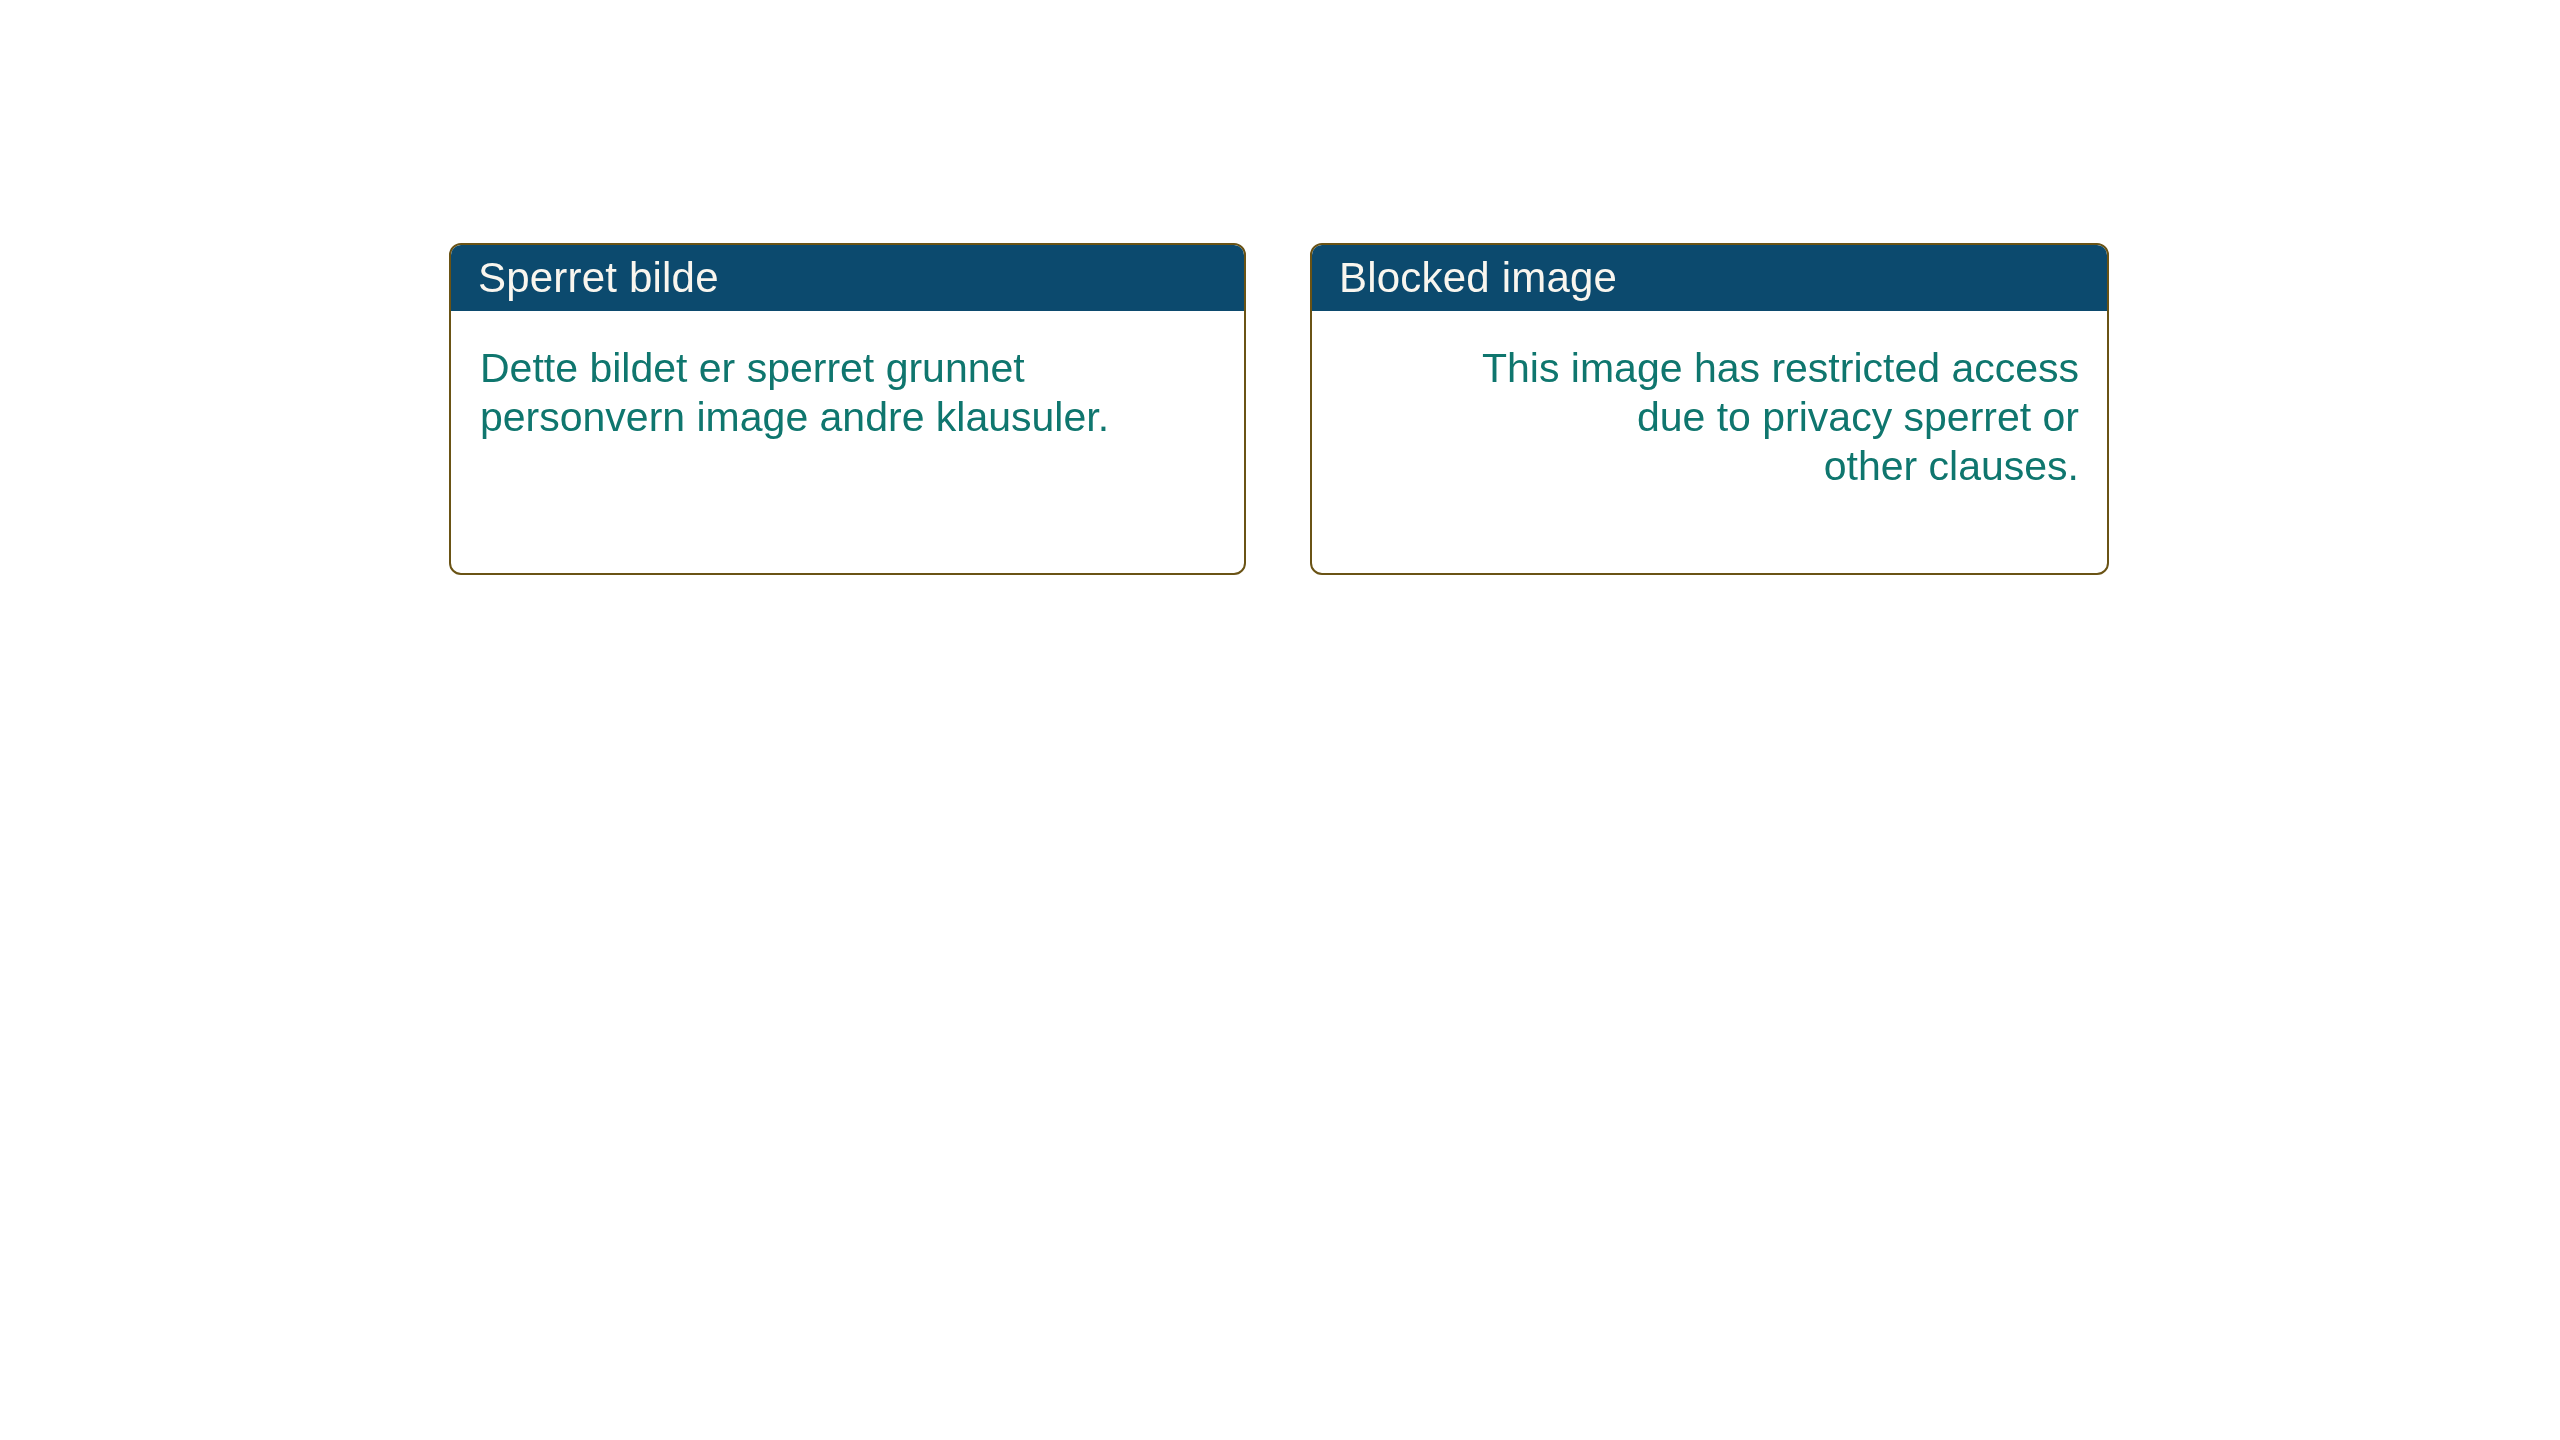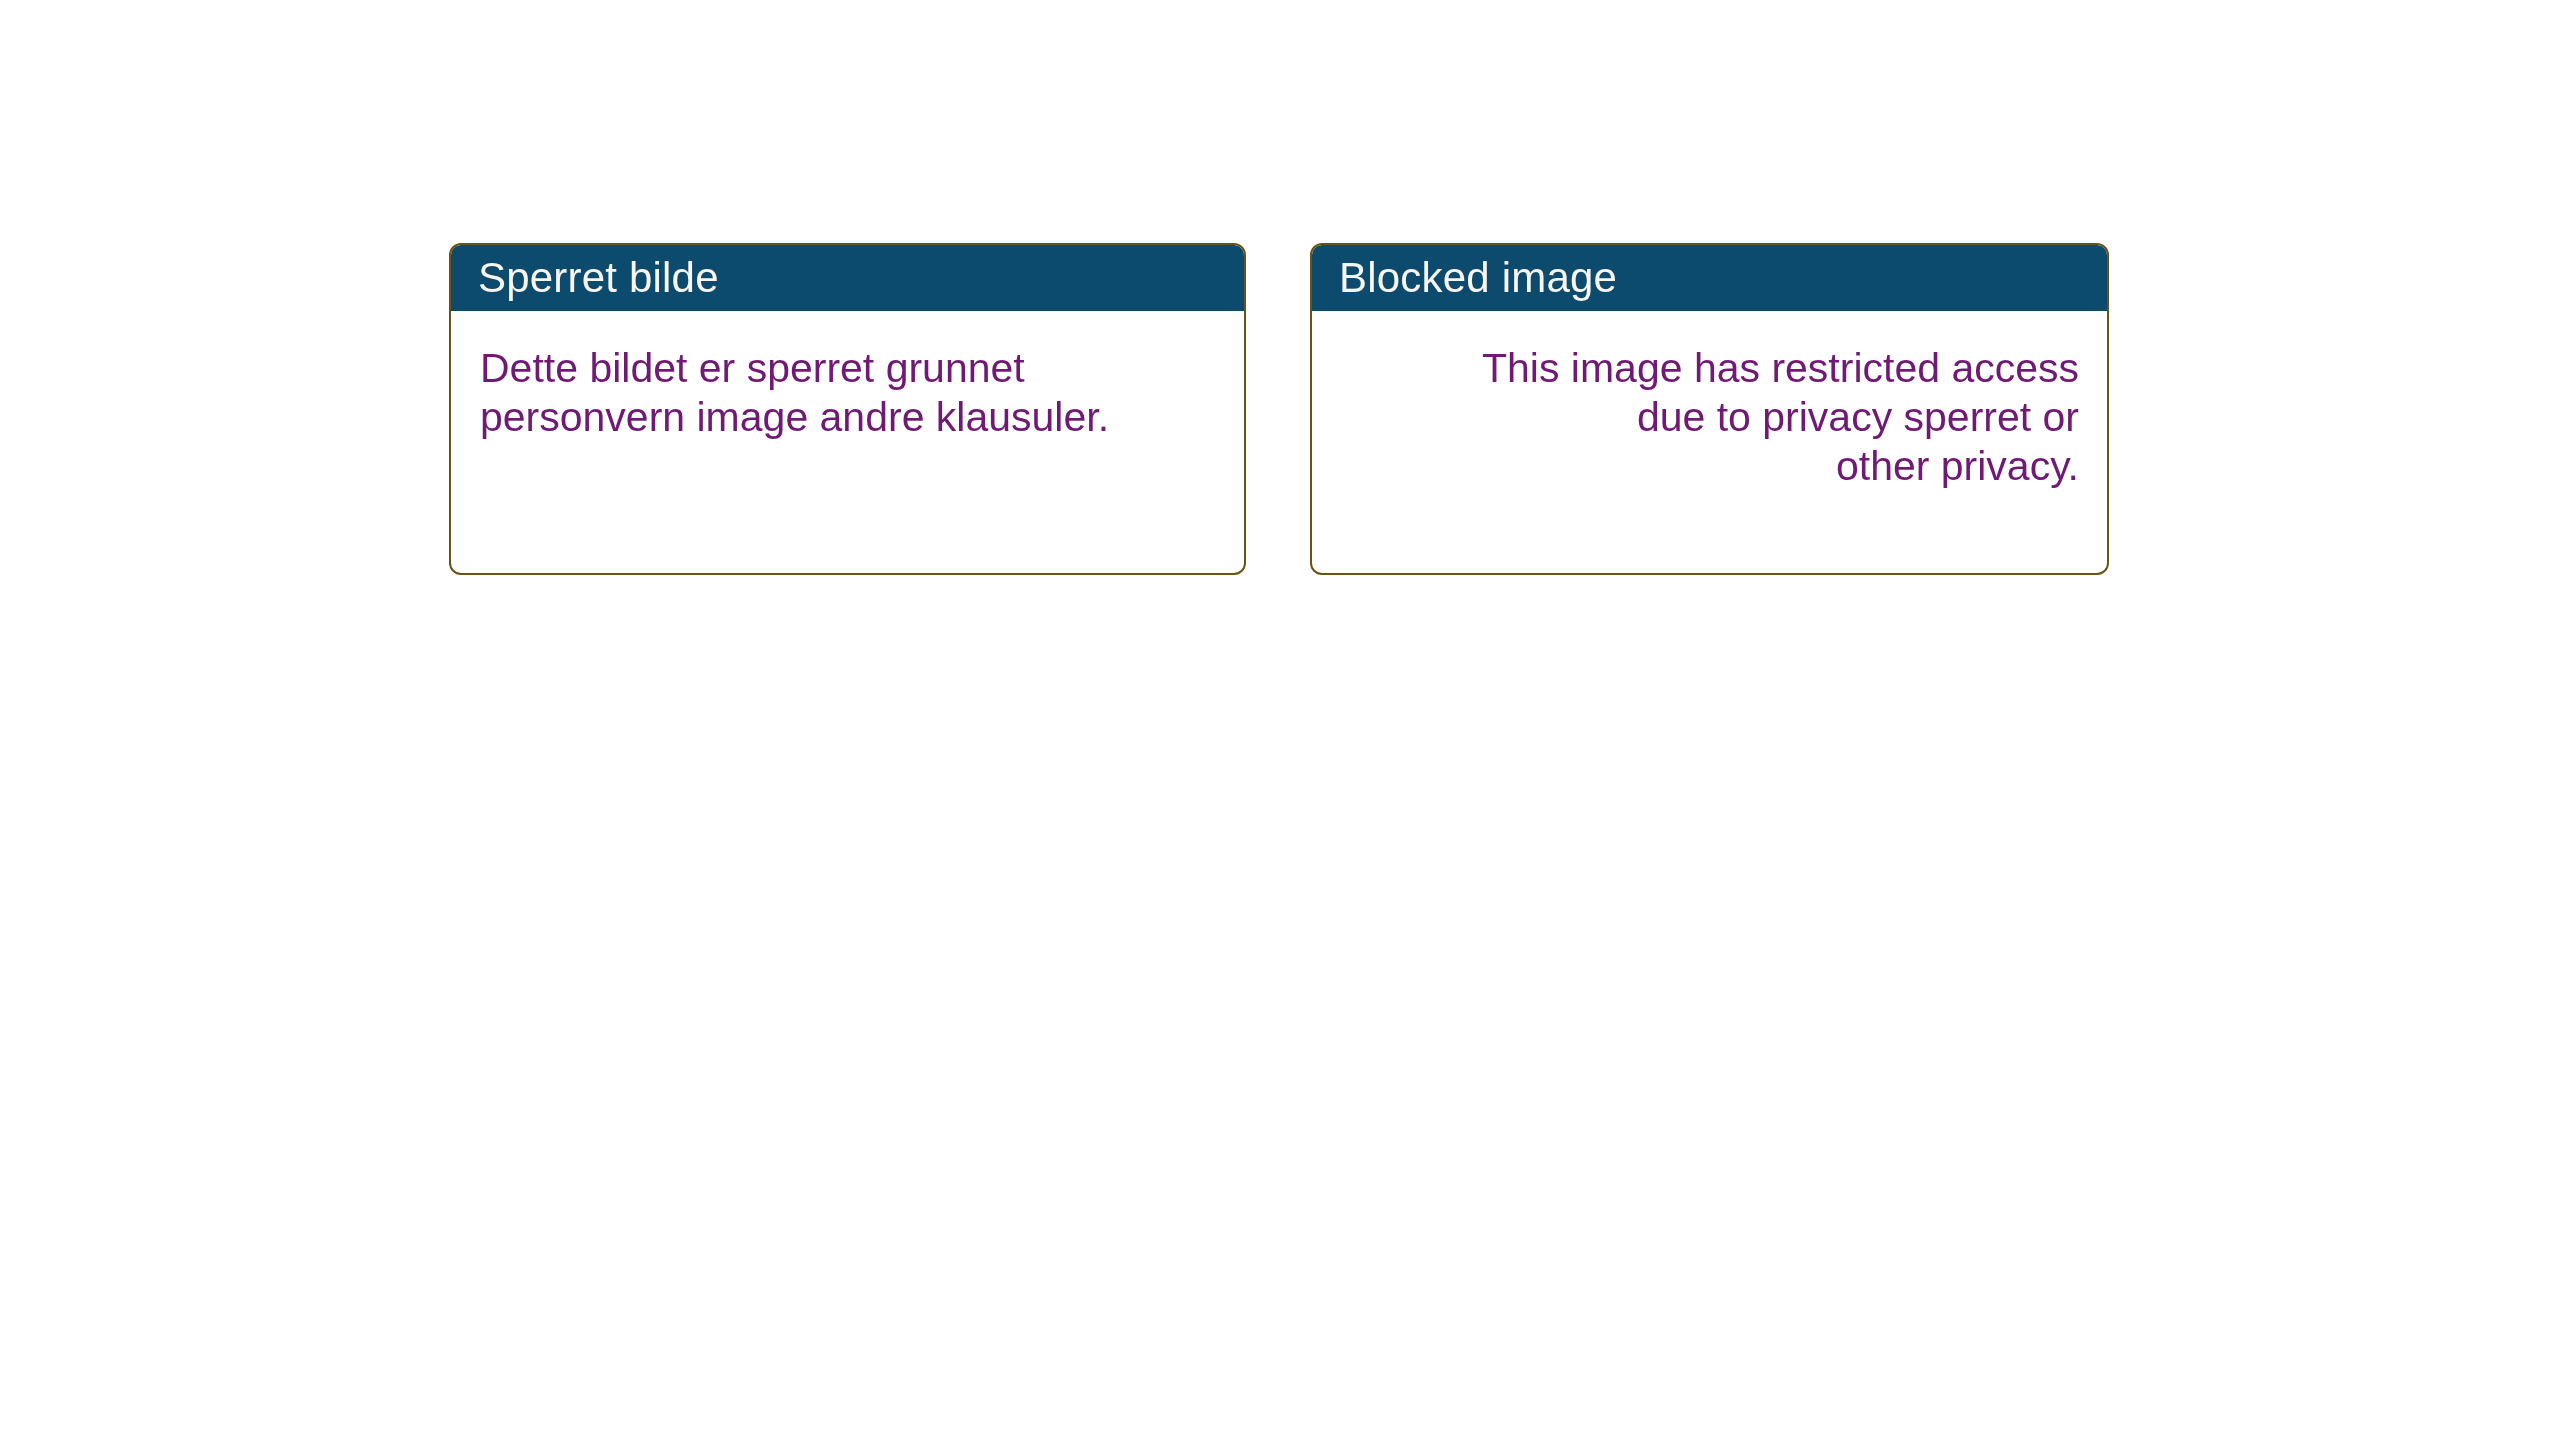--- a/index.html
+++ b/index.html
@@ -44,21 +44,21 @@
   .card-title {
     color: #f9f6ef;
     font-size: 42px;
     font-weight: 400;
     letter-spacing: 0.2px;
     white-space: nowrap;
   }
 
   .card-body {
     padding: 33px 28px 0 29px;
-    color: #701a75;
+    color: #0f766e;
     font-size: 41px;
     line-height: 49px;
     font-weight: 400;
   }
 
   .card-body .line {
     white-space: nowrap;
   }
 </style>
 </head>
@@ -76,17 +76,17 @@
     </div>
   </div>
 
   <div class="notice-card card-en">
     <div class="card-header">
       <span class="card-title">Blocked image</span>
     </div>
     <div class="card-body">
       <div class="line">This image has restricted access</div>
       <div class="line">due to privacy sperret or</div>
-      <div class="line">other privacy.</div>
+      <div class="line">other clauses.</div>
     </div>
   </div>
 
 </div>
 
 </body></html>

